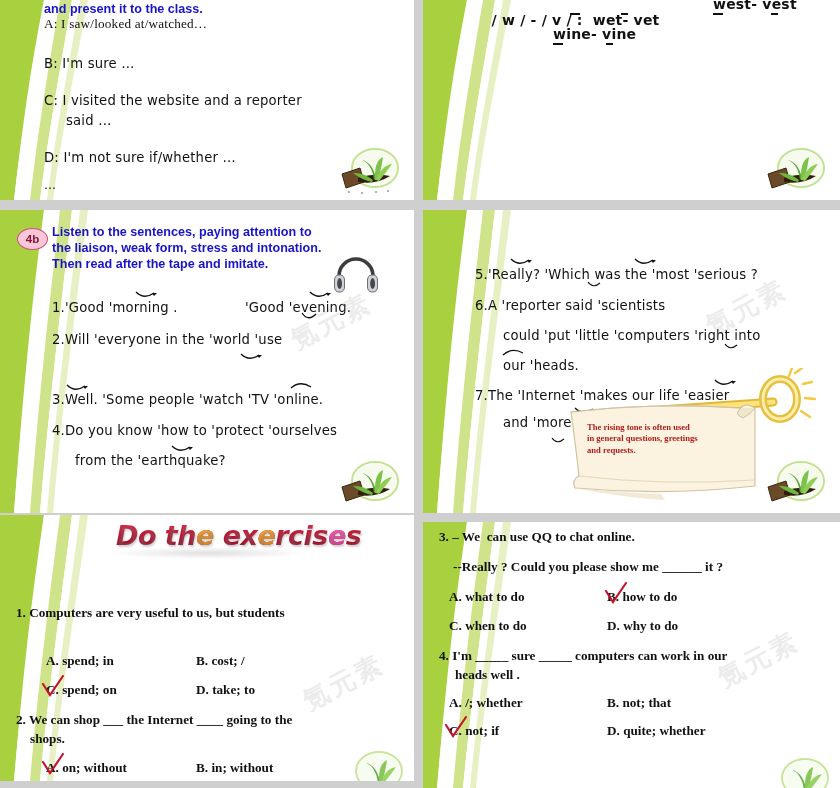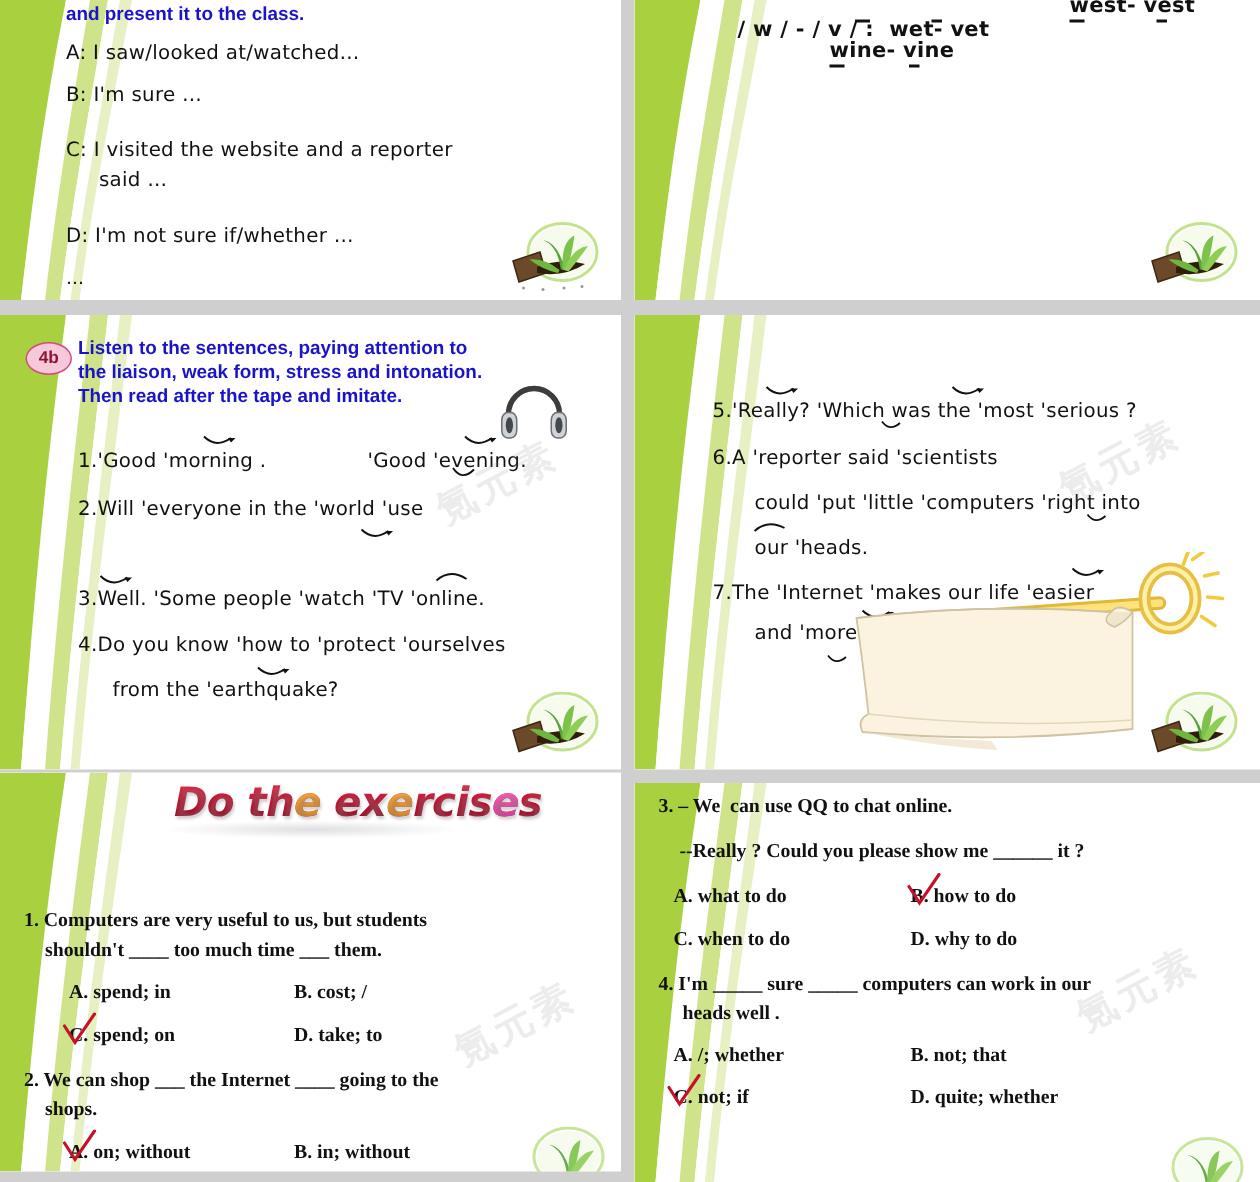--- a/index.html
+++ b/index.html
@@ -155,21 +155,21 @@
       <svg viewBox="0 0 110 200" preserveAspectRatio="none" aria-hidden="true">
         <path d="M0,0 L44,0 C30,70 22,130 14,200 L0,200 Z" fill="#a9d13f"></path>
         <path d="M44,0 C32,72 22,132 14,200 L30,200 C38,130 48,70 60,0 Z" fill="#ffffff"></path>
         <path d="M60,0 C48,70 38,130 30,200 L40,200 C49,130 60,70 72,0 Z" fill="#cfe48a"></path>
         <path d="M72,0 C60,70 49,130 40,200 L47,200 C56,130 68,70 80,0 Z" fill="#ffffff"></path>
         <path d="M80,0 C68,70 56,130 47,200 L53,200 C62,130 75,70 88,0 Z" fill="#e6f0c2"></path>
       </svg>
     </div>
     <div class="body">
       <div class="ln blue-head" style="left:44px; top:1px;">and present it to the class.</div>
-      <div class="ln hand" style="left:44px; top:28px;">A: I saw/looked at/watched…</div>
+      <div class="ln hand" style="left:44px; top:16px;font-family:Liberation Serif, serif;">A: I saw/looked at/watched…</div>
       <div class="ln hand" style="left:44px; top:56px;">B: I'm sure …</div>
       <div class="ln hand" style="left:44px; top:93px;">C: I visited the website and a reporter</div>
       <div class="ln hand" style="left:44px; top:113px;">     said …</div>
       <div class="ln hand" style="left:44px; top:150px;">D: I'm not sure if/whether …</div>
       <div class="ln hand" style="left:44px; top:178px; font-size:12px;">…</div>
     </div>
     <div class="bulb" style="right:12px; bottom:4px;">
       <svg viewBox="0 0 74 48" aria-hidden="true">
         <ellipse cx="47" cy="20" rx="23" ry="19" fill="none" stroke="#b8dd7a" stroke-width="2" opacity=".85"></ellipse>
         <ellipse cx="47" cy="20" rx="21" ry="17" fill="#eef7e0" opacity=".55"></ellipse>
@@ -412,20 +412,23 @@
           </g>
           <text x="112" y="58" font-family="DejaVu Serif, serif" font-size="14" font-weight="bold" fill="#b58c1e" transform="rotate(-3 112 58)">TIP</text>
         </g>
 
         <path d="M6 44 Q90 34 176 40 Q180 34 190 40 L190 118 Q100 128 10 120 Q6 112 14 108 Q10 72 6 44 Z" fill="#fbf3df" stroke="#cfc3a4" stroke-width="1.2"></path>
         <path d="M6 44 Q90 34 176 40" fill="none" stroke="#cfc3a4" stroke-width="1"></path>
         <path d="M14 108 Q100 118 190 112" fill="none" stroke="#e2d7bb" stroke-width="1"></path>
         <path d="M176 40 Q168 46 178 50 Q186 46 190 40" fill="#f0e6cb" stroke="#cfc3a4" stroke-width="1"></path>
         <path d="M10 120 Q60 130 100 132 L96 126 Q50 124 10 120 Z" fill="#ece0c4" opacity=".7"></path>
       </svg>
+      <div class="scroll-text" style="left:22px; top:54px; width:150px;">The rising tone is often used
+in general questions, greetings
+and requests.</div>
     </div>
 
     <div class="wm" style="left:280px; top:80px;">氪元素</div>
     <div class="bulb" style="right:12px; bottom:4px;">
       <svg viewBox="0 0 74 48" aria-hidden="true">
         <ellipse cx="47" cy="20" rx="23" ry="19" fill="none" stroke="#b8dd7a" stroke-width="2" opacity=".85"></ellipse>
         <ellipse cx="47" cy="20" rx="21" ry="17" fill="#eef7e0" opacity=".55"></ellipse>
         <path d="M14 26 l18 -6 l4 14 l-18 6 z" fill="#6b4a2a"></path>
         <path d="M14 26 l18 -6 l4 14 l-18 6 z" fill="none" stroke="#3c2713" stroke-width="1"></path>
         <path d="M30 30 q16 -6 32 -2 q-14 9 -32 6 z" fill="#2f1d0d"></path>
@@ -448,21 +451,20 @@
       </svg>
     </div>
     <div class="body">
       <div class="wa-shadow" style="left:108px; top:32px;"></div>
       <div class="wordart" style="left:116px; top:5px;">
         <span>Do th</span><span class="orange">e</span><span> ex</span><span class="orange">e</span><span>rcis</span><span class="pink">e</span><span>s</span>
       </div>
 
 
       <div class="ln serif" style="left:16px; top:90px; font-size:13.2px;"><span>1.</span> <span>Computers are very useful to us, but students</span></div>
-      <div class="ln serif" style="left:30px; top:110px; font-size:13.2px;">shouldn't ____ too much time ___ them.</div>
       <div class="ln serif" style="left:46px; top:138px; font-size:13.2px;"><span>A.</span> <span>spend; in</span></div>
       <div class="ln serif" style="left:196px; top:138px; font-size:13.2px;"><span>B.</span> <span>cost; /</span></div>
       <div class="ln serif" style="left:46px; top:167px; font-size:13.2px;"><span>C.</span> <span>spend; on</span></div>
       <div class="tick" style="left:40px; top:160px;">
         <svg width="26" height="24" aria-hidden="true">
             <path d="M3 9 L10 20 L23 1" fill="none" stroke="#c5122a" stroke-width="2.1" stroke-linecap="round"></path>
           </svg>
       </div>
       <div class="ln serif" style="left:196px; top:167px; font-size:13.2px;"><span>D.</span> <span>take; to</span></div>
 

